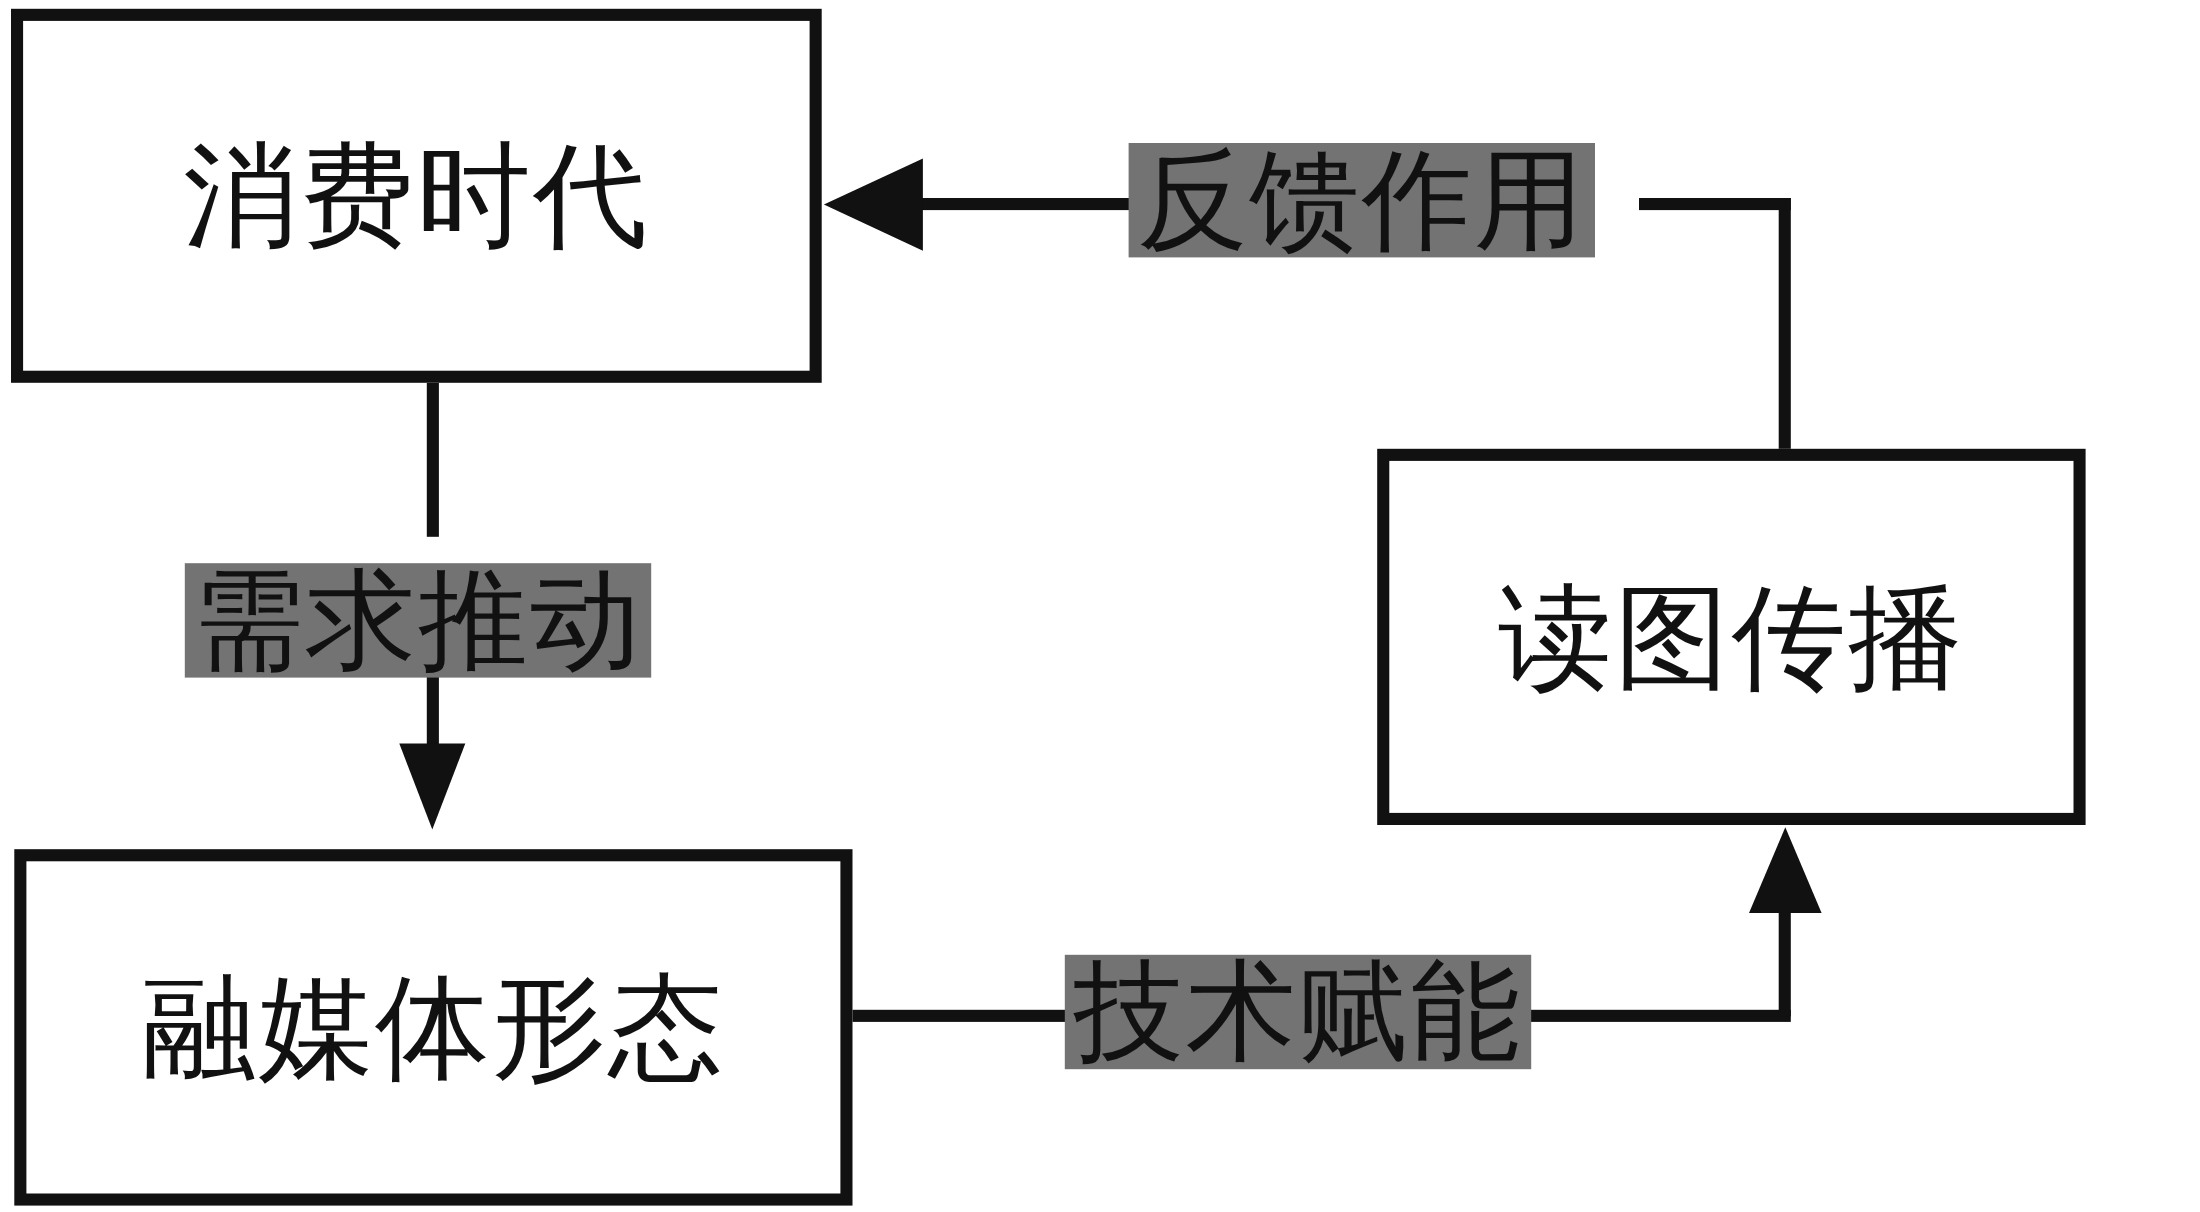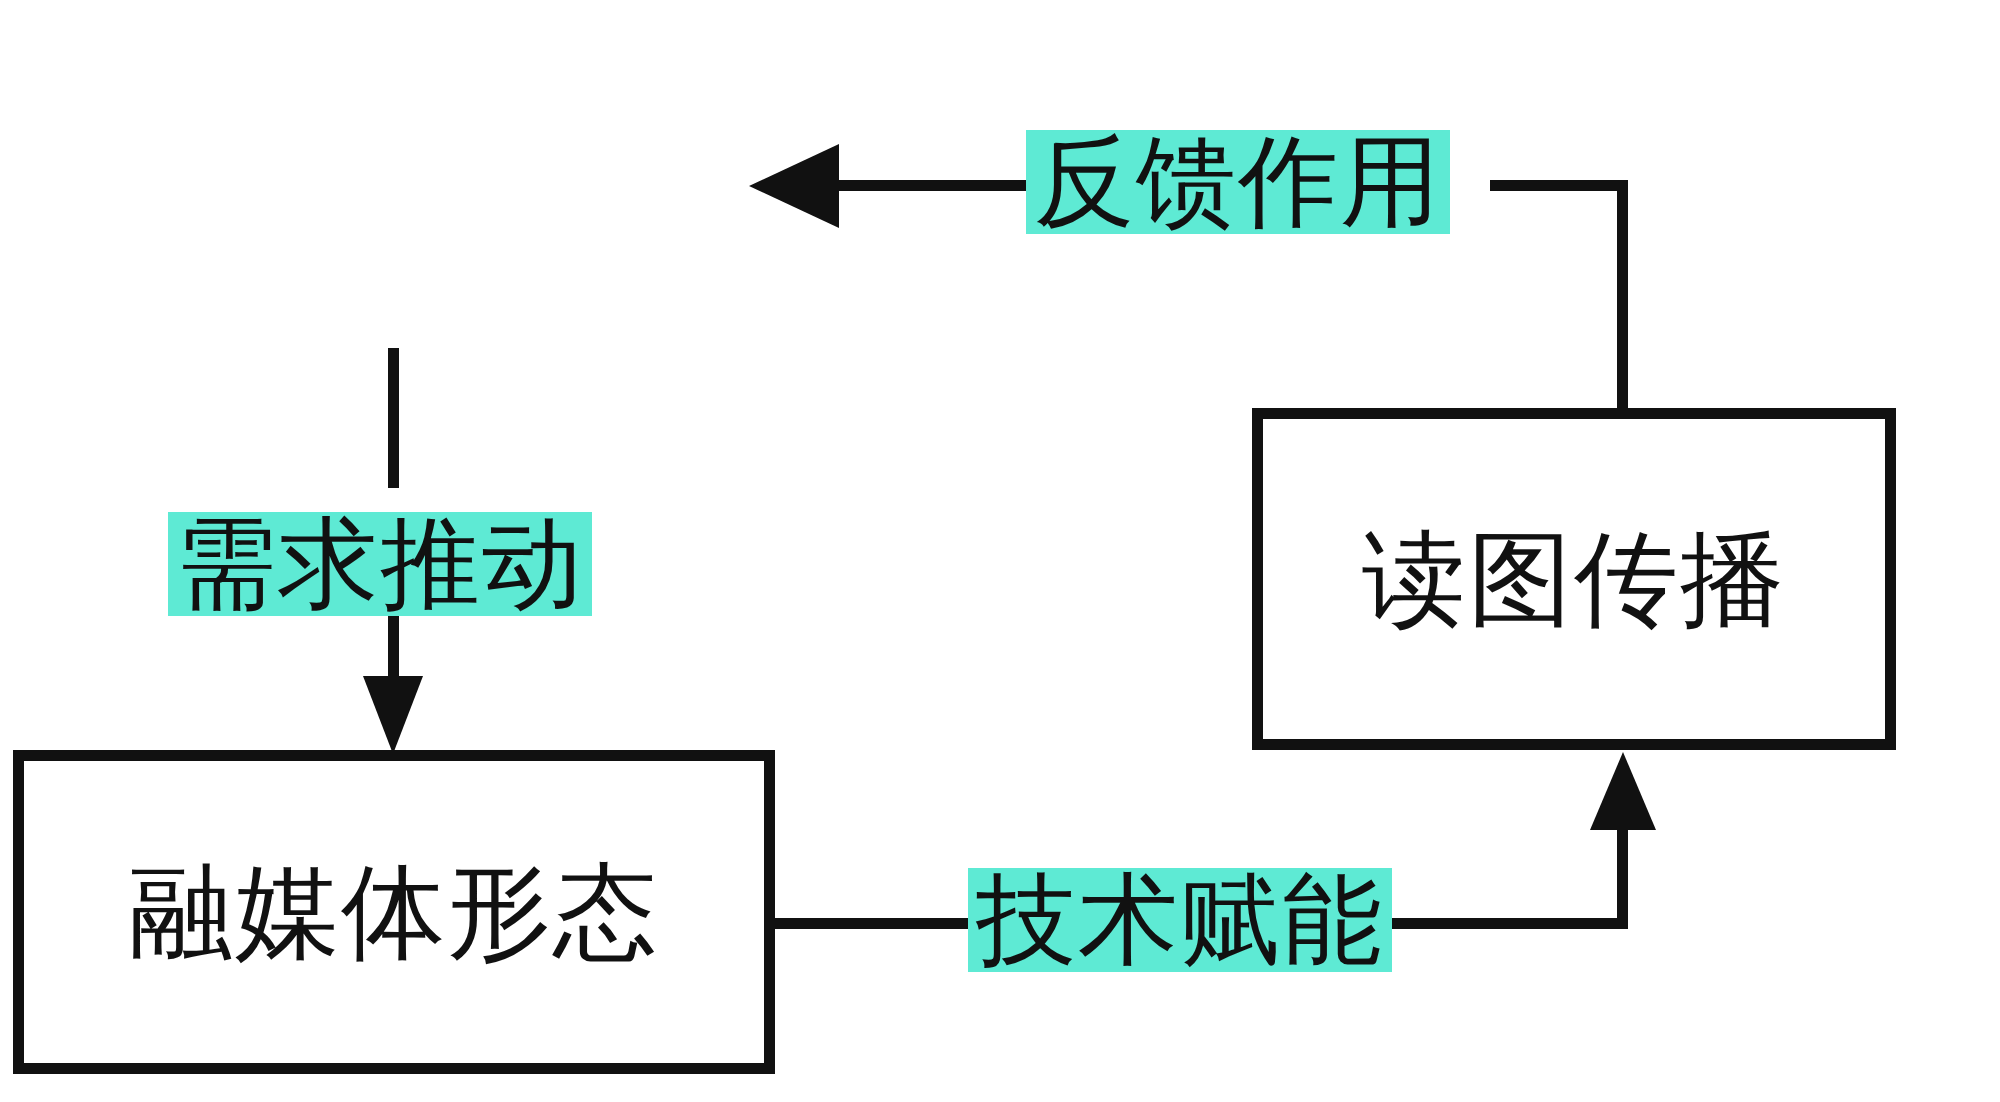--- a/index.html
+++ b/index.html
@@ -23,21 +23,21 @@
   }
   .node-label{
     font-size:104px;
     line-height:1;
     color:#111111;
     letter-spacing:2px;
     white-space:nowrap;
     font-weight:400;
   }
   #node-consumer-era{ left:10px;  top:8px;    width:737px; height:340px; }
-  #node-media-form  { left:13px;  top:750px;  width:762px; height:324px; }
+  #node-media-form  { left:13px;  top:772px;  width:762px; height:324px; }
   #node-image-comm  { left:1252px;top:408px;  width:644px; height:342px; }
 
   
   .seg{
     position:absolute;
     background:#111111;
     z-index:1;
   }
   .seg-v{ width:11px; }
   .seg-h{ height:11px; }
@@ -58,21 +58,21 @@
     border-bottom:78px solid #111111;
   }
   .arrow-left{
     border-top:42px solid transparent;
     border-bottom:42px solid transparent;
     border-right:90px solid #111111;
   }
 
   .edge-label{
     position:absolute;
-    background:#5eead4;
+    background:#737373;
     color:#111111;
     font-size:100px;
     line-height:1;
     white-space:nowrap;
     letter-spacing:2px;
     z-index:4;
     padding:2px 8px;
   }
 </style>
 </head>
@@ -90,20 +90,23 @@
   <div class="seg seg-v" style="left:1617px; top:828px; height:96px;"></div>
   <div class="arrowhead arrow-up" style="left:1590px; top:752px;"></div>
   <div class="edge-label" style="left:968px; top:868px;">技术赋能</div>
 
   <div class="seg seg-v" style="left:1617px; top:180px; height:232px;"></div>
   <div class="seg seg-h" style="left:1490px; top:180px; width:138px;"></div>
   <div class="seg seg-h" style="left:838px; top:180px; width:198px;"></div>
   <div class="arrowhead arrow-left" style="left:749px; top:144px;"></div>
   <div class="edge-label" style="left:1026px; top:130px;">反馈作用</div>
 
+  <div class="node" id="node-consumer-era">
+    <span class="node-label">消费时代</span>
+  </div>
 
   <div class="node" id="node-media-form">
     <span class="node-label">融媒体形态</span>
   </div>
 
   <div class="node" id="node-image-comm">
     <span class="node-label">读图传播</span>
   </div>
 
 </div>

